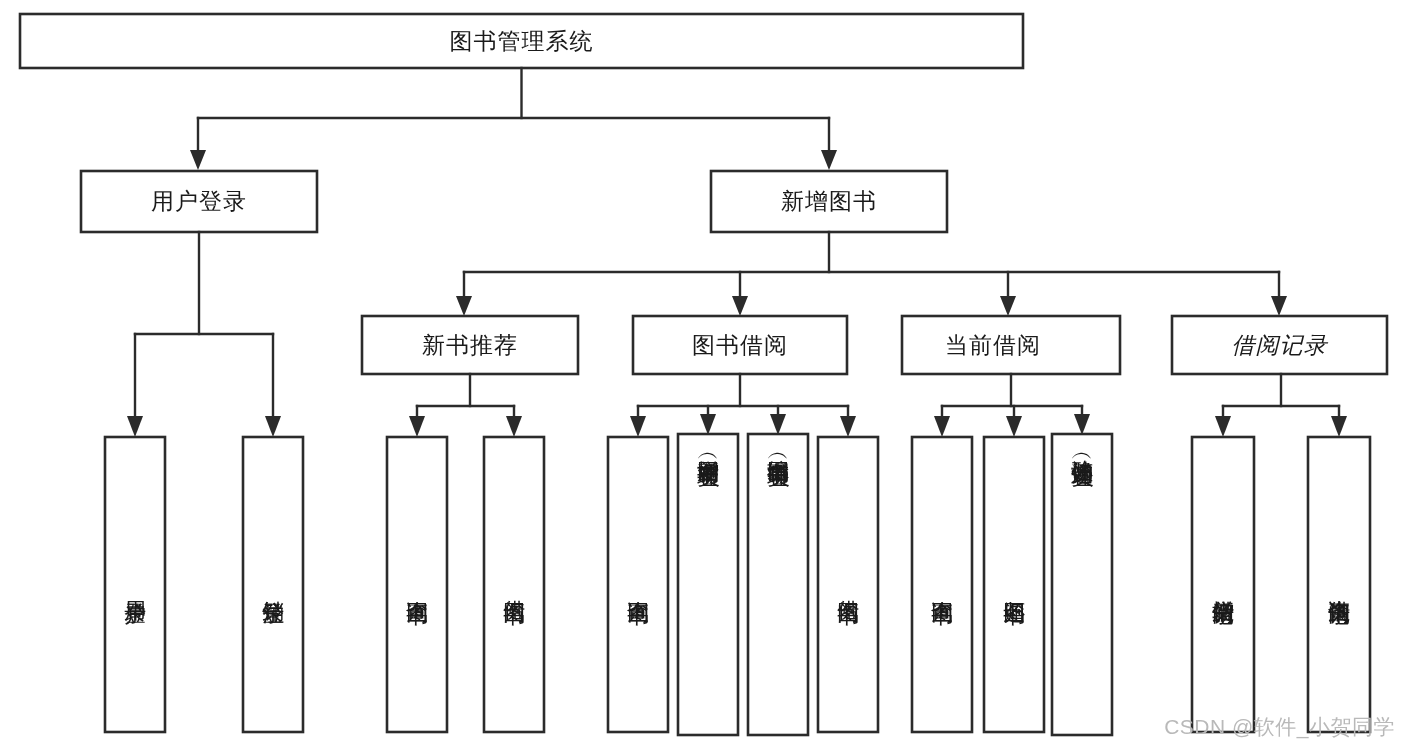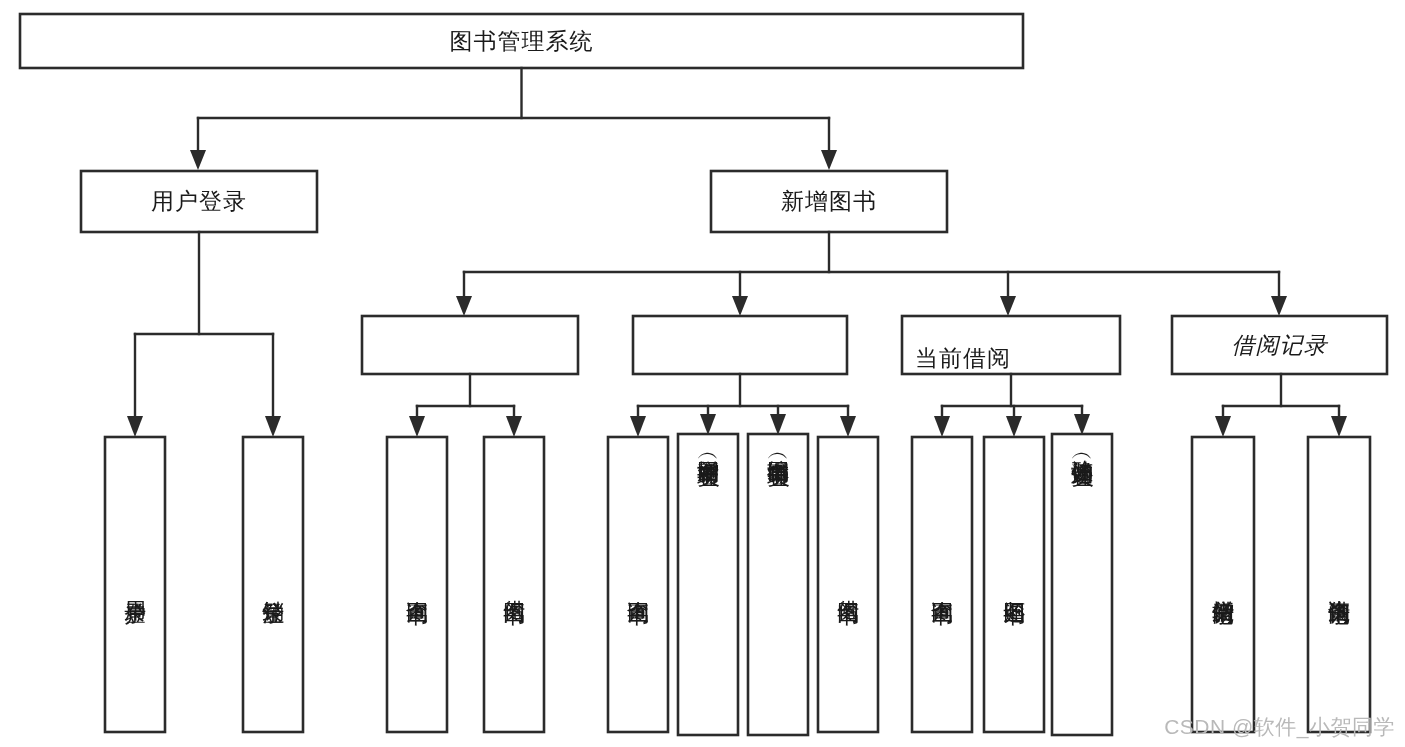--- a/index.html
+++ b/index.html
@@ -199,23 +199,29 @@
   </div>
 
   <div class="hlabel-wrap" style="left:81px; top:171px; width:236px; height:61px;">
     <span class="hlabel-text">用户登录</span>
   </div>
 
   <div class="hlabel-wrap" style="left:711px; top:171px; width:236px; height:61px;">
     <span class="hlabel-text">新增图书</span>
   </div>
 
-
-
-  <div class="hlabel-wrap" style="left:872px; top:316px; width:182px; height:58px;align-items:flex-end;">
+  <div class="hlabel-wrap" style="left:362px; top:316px; width:216px; height:58px;">
+    <span class="hlabel-text">新书推荐</span>
+  </div>
+
+  <div class="hlabel-wrap" style="left:633px; top:316px; width:214px; height:58px;">
+    <span class="hlabel-text">图书借阅</span>
+  </div>
+
+  <div class="hlabel-wrap" style="left:902px; top:316px; width:182px; height:58px;">
     <span class="hlabel-text">当前借阅</span>
   </div>
 
   <div class="hlabel-wrap" style="left:1172px; top:316px; width:215px; height:58px;font-style:italic;">
     <span class="hlabel-text">借阅记录</span>
   </div>
 
   <div class="vlabel-wrap" style="left:105px; top:437px; width:60px; height:295px;">
     <span class="vlabel-text">用户登录</span>
   </div>

